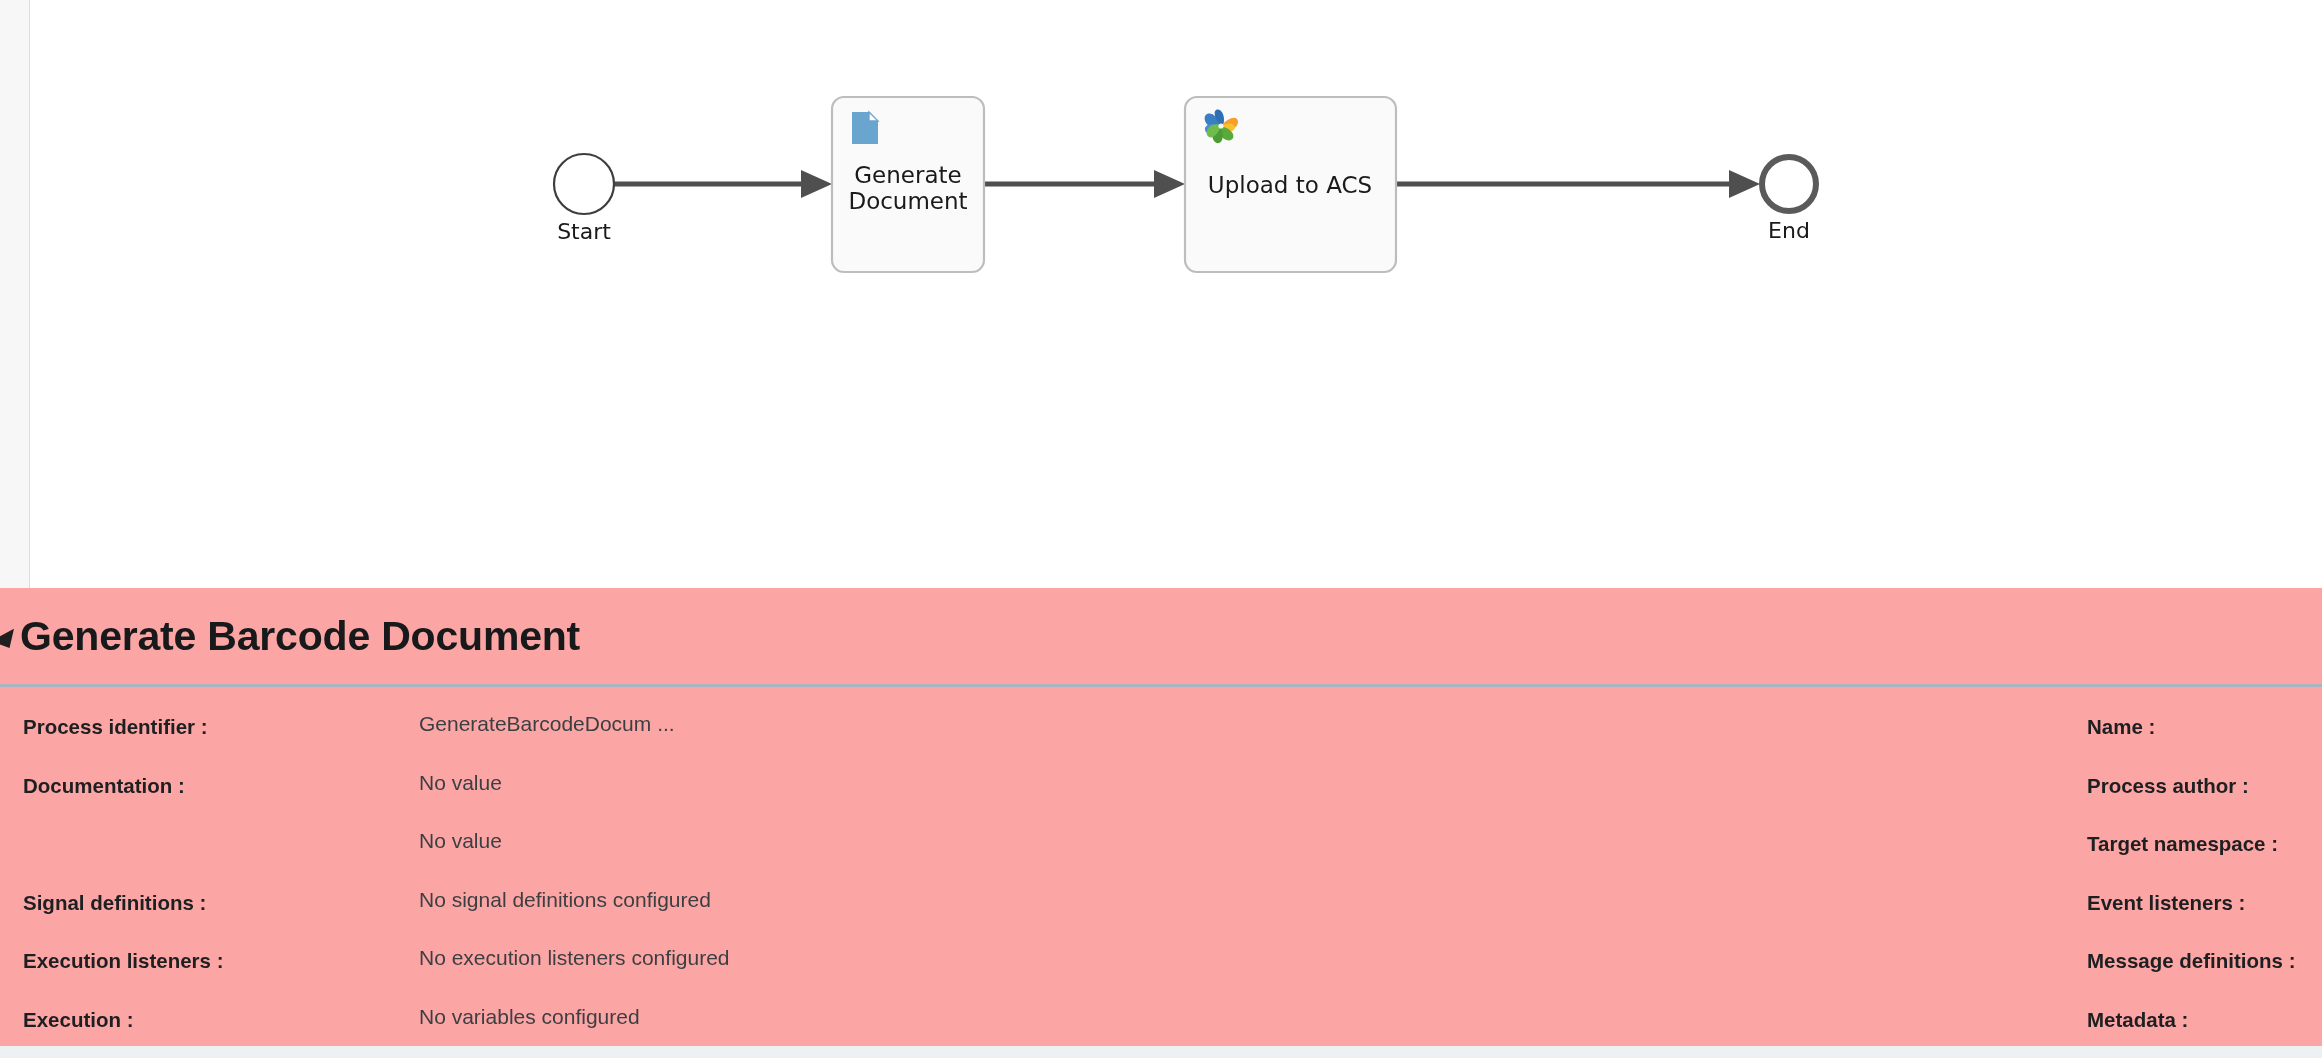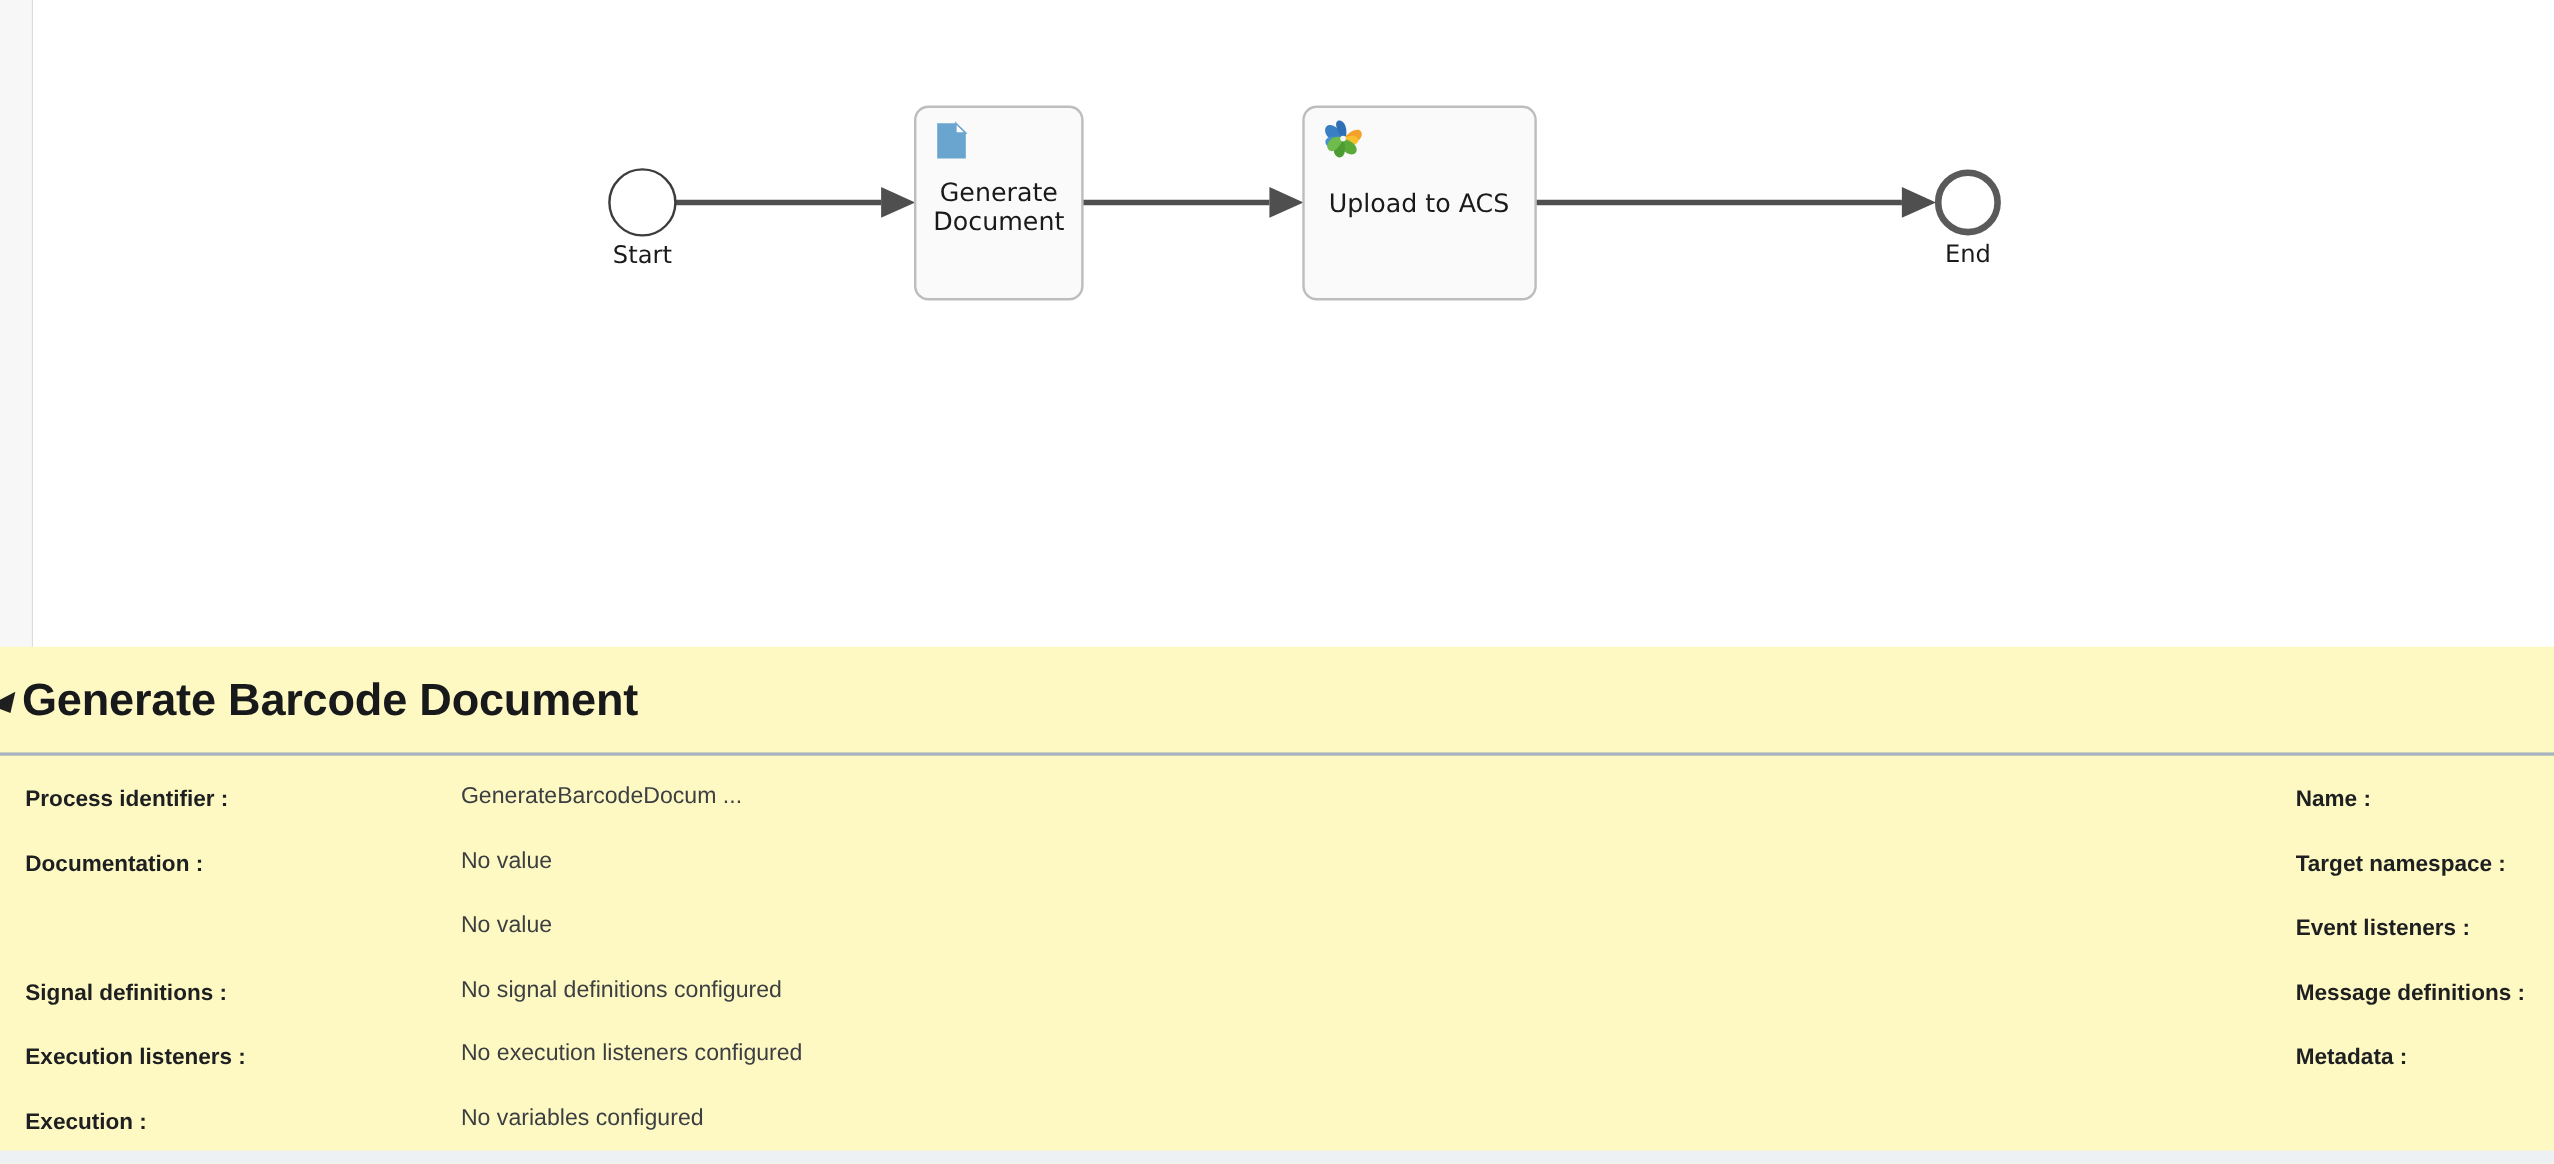--- a/index.html
+++ b/index.html
@@ -51,21 +51,21 @@
     fill: #1a1a1a;
     text-anchor: middle;
   }
 
   
   .props-panel {
     position: absolute;
     left: 0; top: 588px;
     width: 2322px;
     height: 470px;
-    background: #fef9c3;
+    background: #fca5a5;
   }
 
   .props-header {
     position: relative;
     height: 99px;
     border-bottom: 3px solid #a8b4bf;
     display: flex;
     align-items: center;
   }
 
@@ -262,20 +262,24 @@
             <span class="prop-value">No variables configured</span>
           </div>
         </div>
 
         <div class="props-col right">
           <div class="prop-row">
             <span class="prop-label">Name :</span>
 
           </div>
           <div class="prop-row">
+            <span class="prop-label">Process author :</span>
+
+          </div>
+          <div class="prop-row">
             <span class="prop-label">Target namespace :</span>
 
           </div>
           <div class="prop-row">
             <span class="prop-label">Event listeners :</span>
 
           </div>
           <div class="prop-row">
             <span class="prop-label">Message definitions :</span>
 

